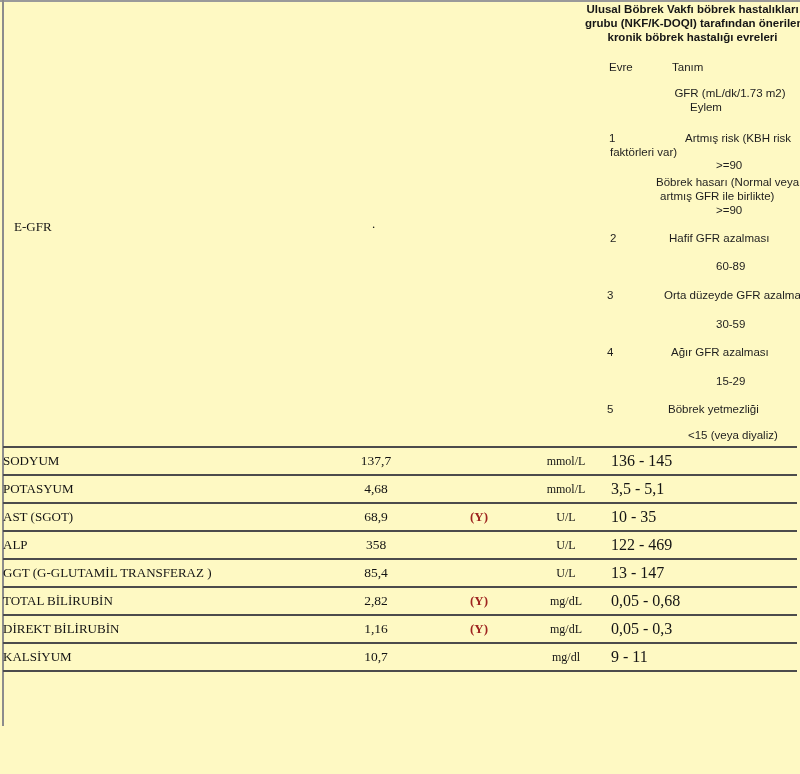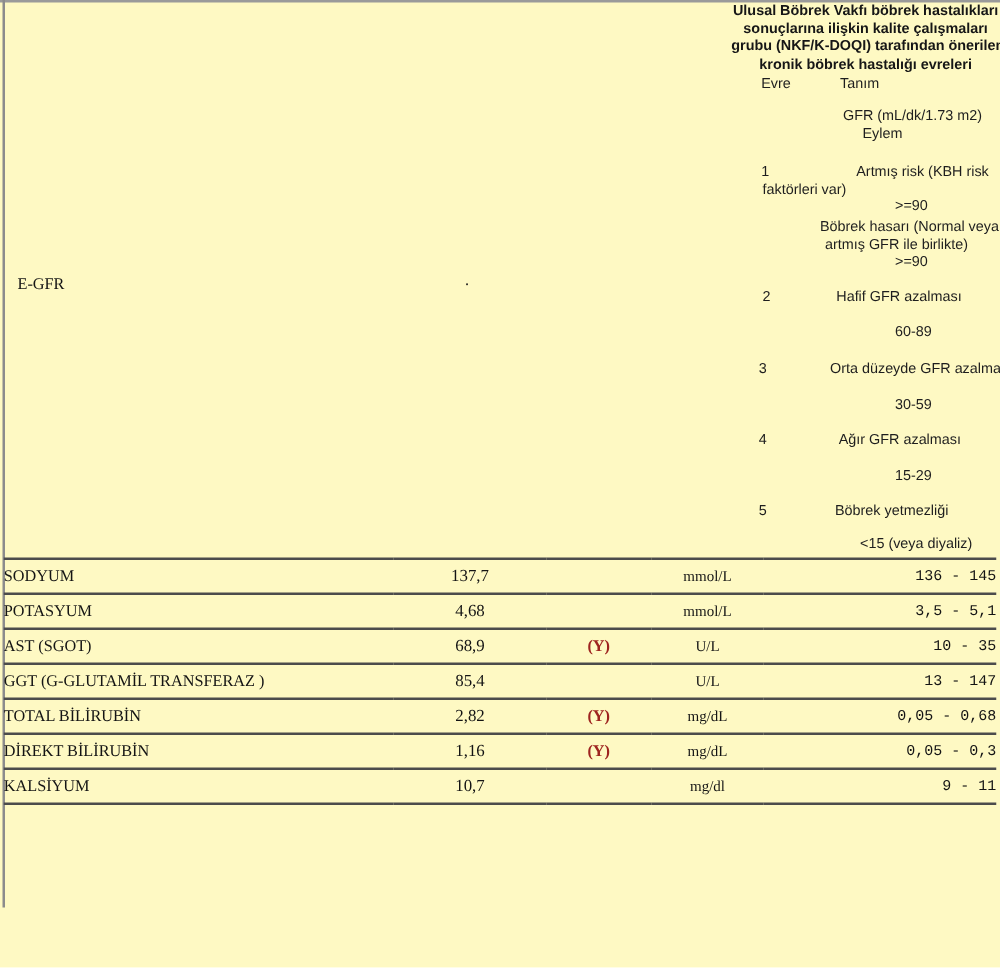--- a/index.html
+++ b/index.html
@@ -20,32 +20,31 @@
   
   table.lab{position:absolute;left:3px;top:446px;width:794px;border-collapse:collapse;
             table-layout:fixed;border-bottom:2px solid #4c4c4c;
             font-family:"Liberation Serif","DejaVu Serif",serif;color:#141414;padding-left:28px;}
   table.lab tr{height:28px;}
   table.lab td{border-top:2px solid #4c4c4c;padding:0;vertical-align:middle;overflow:hidden;}
   td.c-name{padding-left:5px;font-size:13px;}
   td.c-value{text-align:center;font-size:13.5px;}
   td.c-flag{text-align:center;font-size:13px;font-weight:bold;color:#9e2420;}
   td.c-unit{text-align:center;font-size:12px;}
-  td.c-ref{text-align:right;vertical-align:top;padding-top:2px;font-size:12px;font-family:Liberation Mono, monospace;}
+  td.c-ref{text-align:left;vertical-align:top;padding-top:2px;font-size:16px;}
 </style>
 </head>
 <body>
 
 <div class="page">
   <div class="top-border"></div>
   <div class="left-border"></div>
 
   <div class="k-title">
     <div>Ulusal Böbrek Vakfı böbrek hastalıkları</div>
-    <div>sonuçlarına ilişkin kalite çalışmaları</div>
     <div>grubu (NKF/K-DOQI) tarafından önerilen</div>
     <div>kronik böbrek hastalığı evreleri</div>
   </div>
 
   <span class="k" style="left:609px;top:60px">Evre</span>
   <span class="k" style="left:672px;top:60px">Tanım</span>
   <span class="k" style="left:655px;top:86px;width:150px;text-align:center">GFR (mL/dk/1.73 m2)</span>
   <span class="k" style="left:690px;top:100px">Eylem</span>
 
   <span class="k" style="left:609px;top:131px">1</span>
@@ -99,20 +98,27 @@
         <td class="c-ref">3,5 - 5,1</td>
       </tr>
       <tr>
         <td class="c-name">AST (SGOT)</td>
         <td class="c-value">68,9</td>
         <td class="c-flag">(Y)</td>
         <td class="c-unit">U/L</td>
         <td class="c-ref">10 - 35</td>
       </tr>
       <tr>
+        <td class="c-name">ALP</td>
+        <td class="c-value">358</td>
+        <td class="c-flag"></td>
+        <td class="c-unit">U/L</td>
+        <td class="c-ref">122 - 469</td>
+      </tr>
+      <tr>
         <td class="c-name">GGT (G-GLUTAMİL TRANSFERAZ )</td>
         <td class="c-value">85,4</td>
         <td class="c-flag"></td>
         <td class="c-unit">U/L</td>
         <td class="c-ref">13 - 147</td>
       </tr>
       <tr>
         <td class="c-name">TOTAL BİLİRUBİN</td>
         <td class="c-value">2,82</td>
         <td class="c-flag">(Y)</td>

